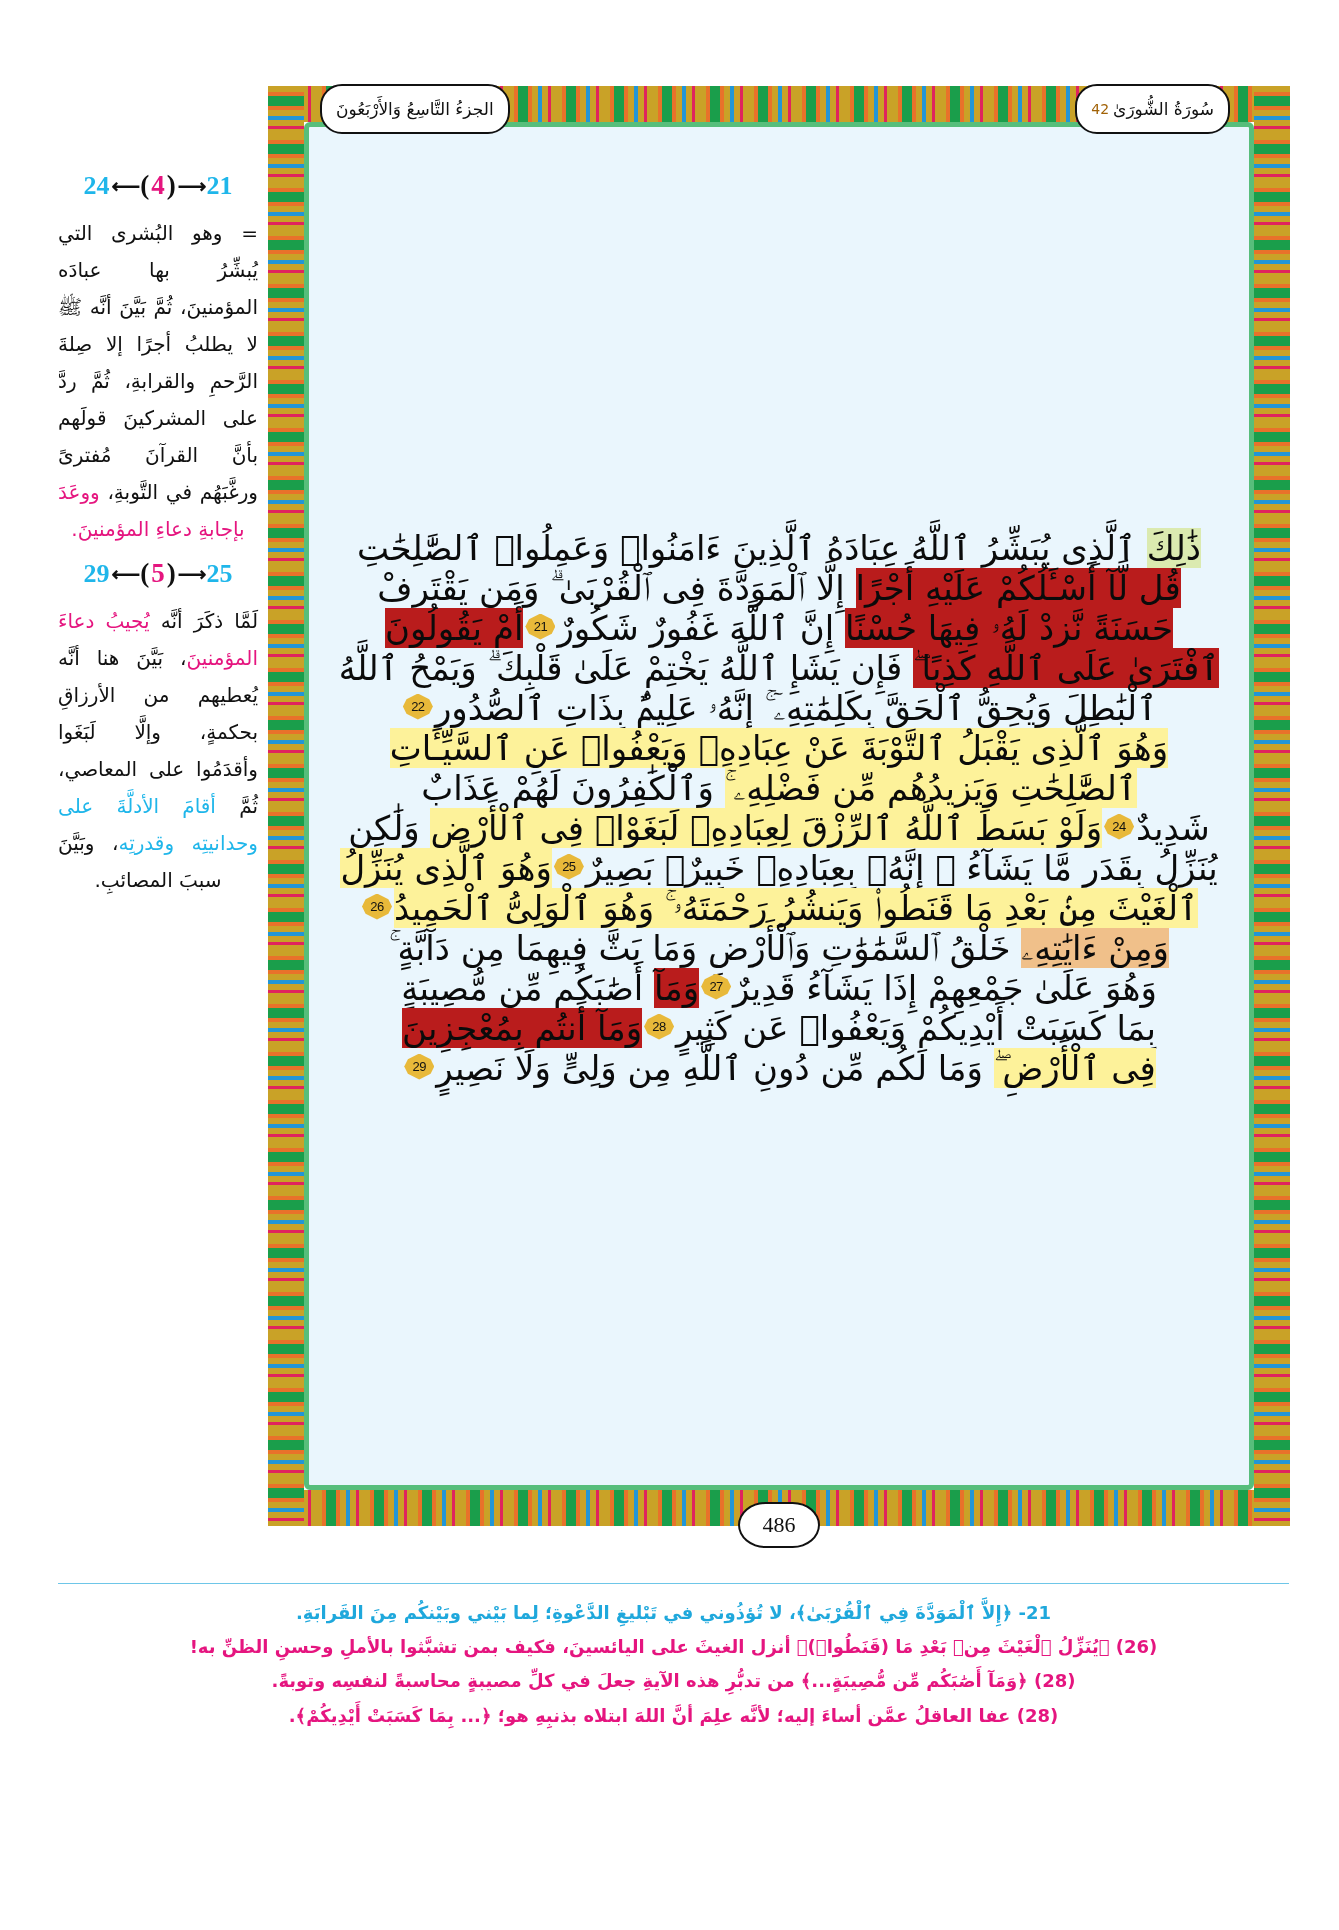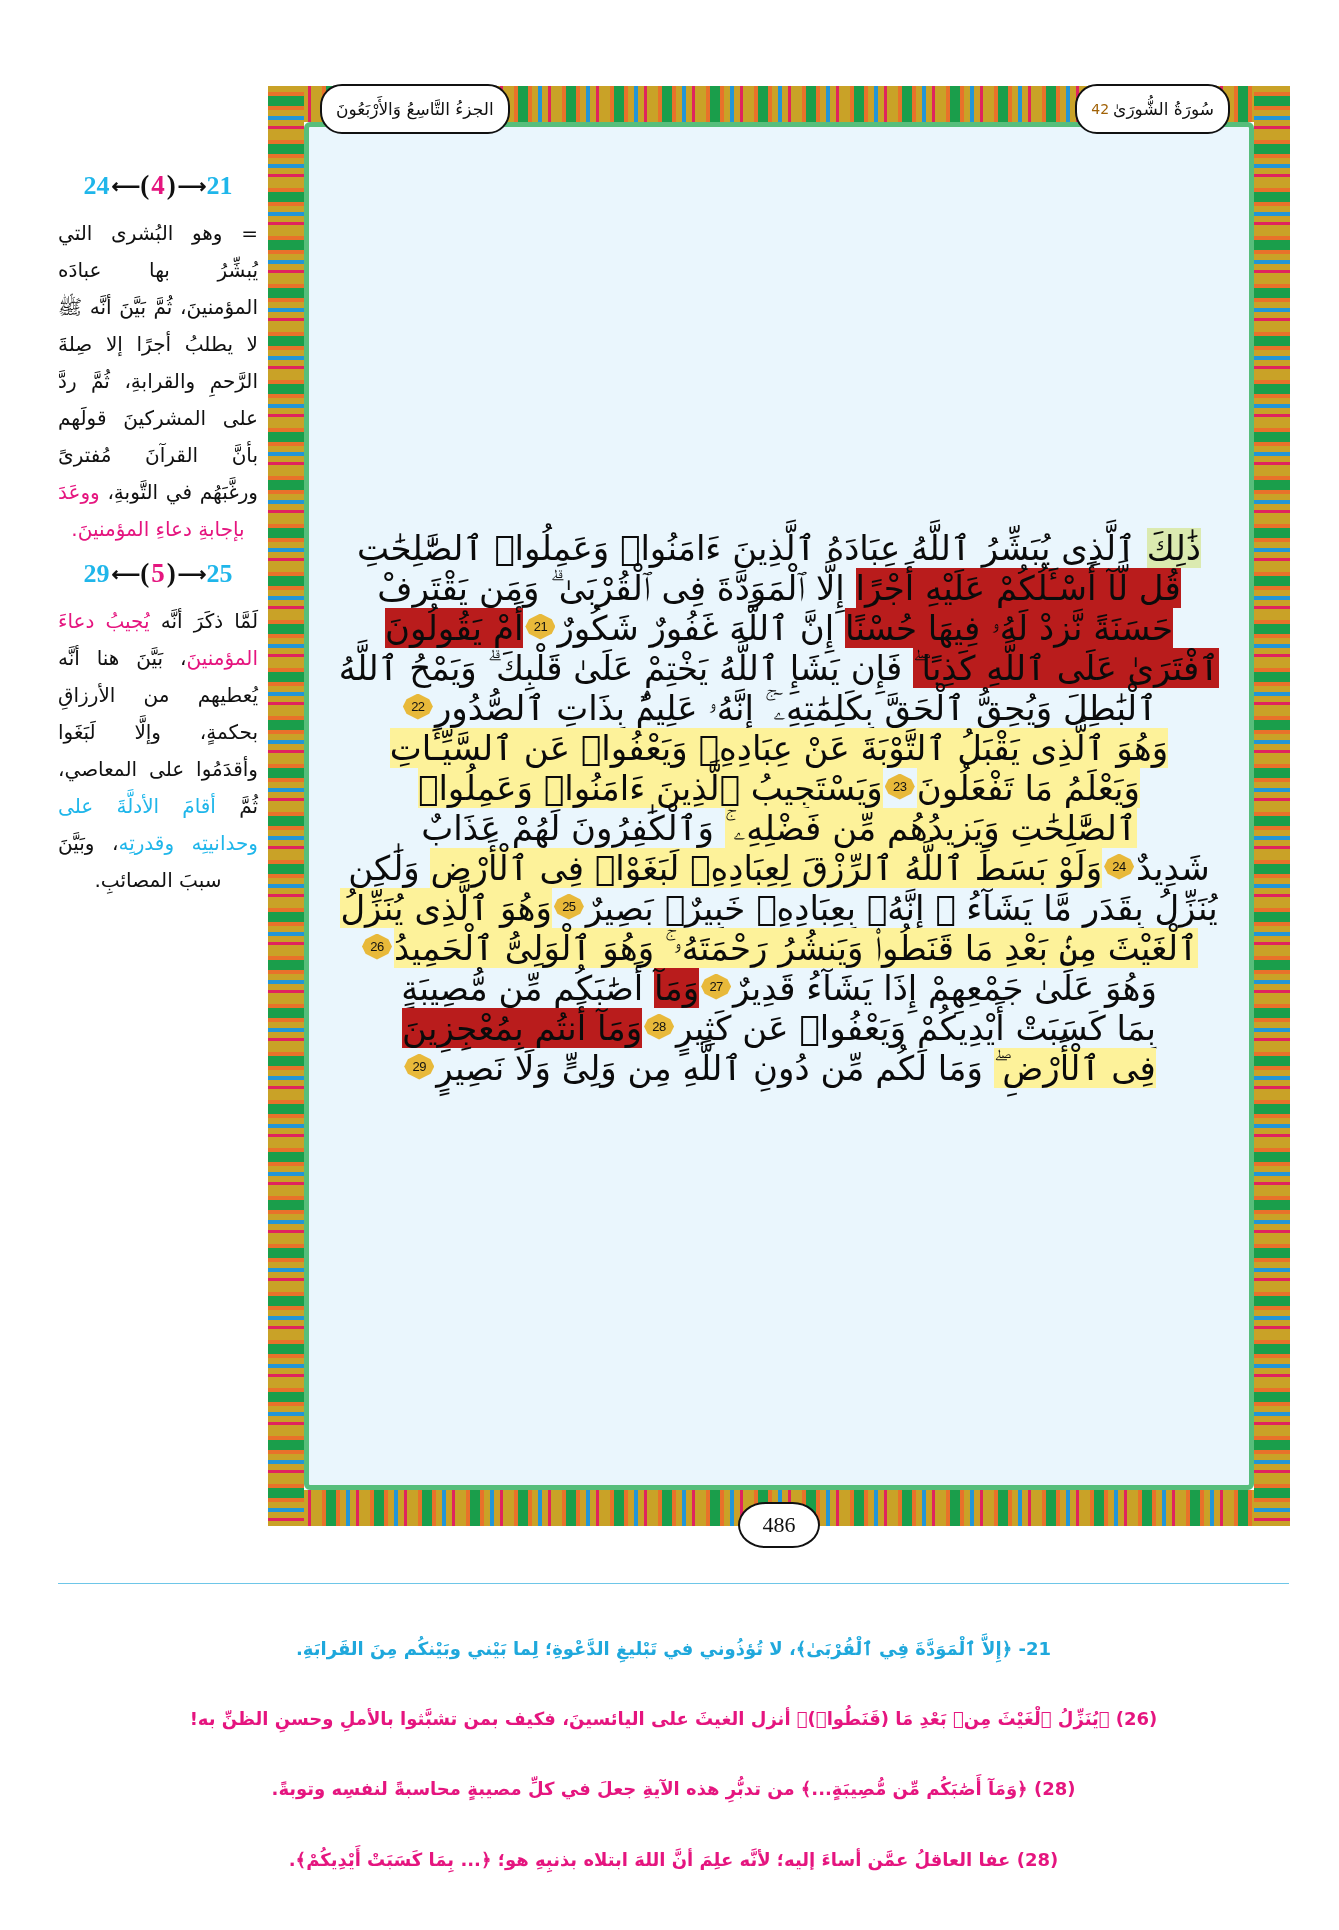--- a/index.html
+++ b/index.html
@@ -184,21 +184,20 @@
     position:absolute;
     left:58px;right:50px;top:1596px;
     direction:rtl;text-align:center;
   }
   .fn{
     font-family:"DejaVu Sans","Liberation Sans",sans-serif;
     font-size:18px;
     line-height:1.9;
     font-weight:bold;
     white-space:nowrap;
-    margin-top:36px;
   }
   .fn.blue{color:#1fa8dc;}
   .fn.pink{color:#e5157f;}
 </style>
 </head>
 <body>
 
 <div class="page">
 
   <div class="sidebar">
@@ -247,25 +246,25 @@
       <span>الجزءُ التَّاسِعُ وَالأَرْبَعُونَ</span>
     </div>
 
     <div class="panel" id="quran-panel">
         <div class="ayah-line"><span class="hl-green">ذَٰلِكَ</span><span> ٱلَّذِى يُبَشِّرُ ٱللَّهُ عِبَادَهُ ٱلَّذِينَ ءَامَنُوا۟ وَعَمِلُوا۟ ٱلصَّٰلِحَٰتِ</span></div>
         <div class="ayah-line"><span class="hl-pink">قُل لَّآ أَسْـَٔلُكُمْ عَلَيْهِ أَجْرًا</span><span> إِلَّا ٱلْمَوَدَّةَ فِى ٱلْقُرْبَىٰ ۗ وَمَن يَقْتَرِفْ</span></div>
         <div class="ayah-line"><span class="hl-pink">حَسَنَةً نَّزِدْ لَهُۥ فِيهَا حُسْنًا</span><span> إِنَّ ٱللَّهَ غَفُورٌ شَكُورٌ</span><span class="mark">21</span><span class="hl-pink">أَمْ يَقُولُونَ</span></div>
         <div class="ayah-line"><span class="hl-pink">ٱفْتَرَىٰ عَلَى ٱللَّهِ كَذِبًا ۖ</span><span> فَإِن يَشَإِ ٱللَّهُ يَخْتِمْ عَلَىٰ قَلْبِكَ ۗ وَيَمْحُ ٱللَّهُ</span></div>
         <div class="ayah-line"><span>ٱلْبَٰطِلَ وَيُحِقُّ ٱلْحَقَّ بِكَلِمَٰتِهِۦٓ ۚ إِنَّهُۥ عَلِيمٌۢ بِذَاتِ ٱلصُّدُورِ</span><span class="mark">22</span></div>
         <div class="ayah-line"><span class="hl-yellow">وَهُوَ ٱلَّذِى يَقْبَلُ ٱلتَّوْبَةَ عَنْ عِبَادِهِۦ وَيَعْفُوا۟ عَنِ ٱلسَّيِّـَٔاتِ</span></div>
-        <div class="ayah-line"><span class="hl-yellow">وَيَعْلَمُ مَا تَفْعَلُونَ</span><span class="mark">23</span><span class="hl-yellow">وَيَسْتَجِيبُ ٱلَّذِينَ ءَامَنُوا۟ وَعَمِلُوا۟</span></div>
         <div class="ayah-line"><span class="hl-yellow">ٱلصَّٰلِحَٰتِ وَيَزِيدُهُم مِّن فَضْلِهِۦ ۚ</span><span> وَٱلْكَٰفِرُونَ لَهُمْ عَذَابٌ</span></div>
         <div class="ayah-line"><span>شَدِيدٌ</span><span class="mark">24</span><span class="hl-yellow">وَلَوْ بَسَطَ ٱللَّهُ ٱلرِّزْقَ لِعِبَادِهِۦ لَبَغَوْا۟ فِى ٱلْأَرْضِ</span><span> وَلَٰكِن</span></div>
         <div class="ayah-line"><span>يُنَزِّلُ بِقَدَرٍ مَّا يَشَآءُ ۚ إِنَّهُۥ بِعِبَادِهِۦ خَبِيرٌۢ بَصِيرٌ</span><span class="mark">25</span><span class="hl-yellow">وَهُوَ ٱلَّذِى يُنَزِّلُ</span></div>
         <div class="ayah-line"><span class="hl-yellow">ٱلْغَيْثَ مِنۢ بَعْدِ مَا قَنَطُوا۟ وَيَنشُرُ رَحْمَتَهُۥ ۚ وَهُوَ ٱلْوَلِىُّ ٱلْحَمِيدُ</span><span class="mark">26</span></div>
+        <div class="ayah-line"><span class="hl-orange">وَمِنْ ءَايَٰتِهِۦ</span><span> خَلْقُ ٱلسَّمَٰوَٰتِ وَٱلْأَرْضِ وَمَا بَثَّ فِيهِمَا مِن دَآبَّةٍ ۚ</span></div>
         <div class="ayah-line"><span>وَهُوَ عَلَىٰ جَمْعِهِمْ إِذَا يَشَآءُ قَدِيرٌ</span><span class="mark">27</span><span class="hl-pink">وَمَآ</span><span> أَصَٰبَكُم مِّن مُّصِيبَةٍ</span></div>
         <div class="ayah-line"><span>بِمَا كَسَبَتْ أَيْدِيكُمْ وَيَعْفُوا۟ عَن كَثِيرٍ</span><span class="mark">28</span><span class="hl-pink">وَمَآ أَنتُم بِمُعْجِزِينَ</span></div>
         <div class="ayah-line"><span class="hl-yellow">فِى ٱلْأَرْضِ ۖ</span><span> وَمَا لَكُم مِّن دُونِ ٱللَّهِ مِن وَلِىٍّ وَلَا نَصِيرٍ</span><span class="mark">29</span></div>
       </div>
 
     <div class="pagenum">
       <span>486</span>
     </div>
   </div>
 

